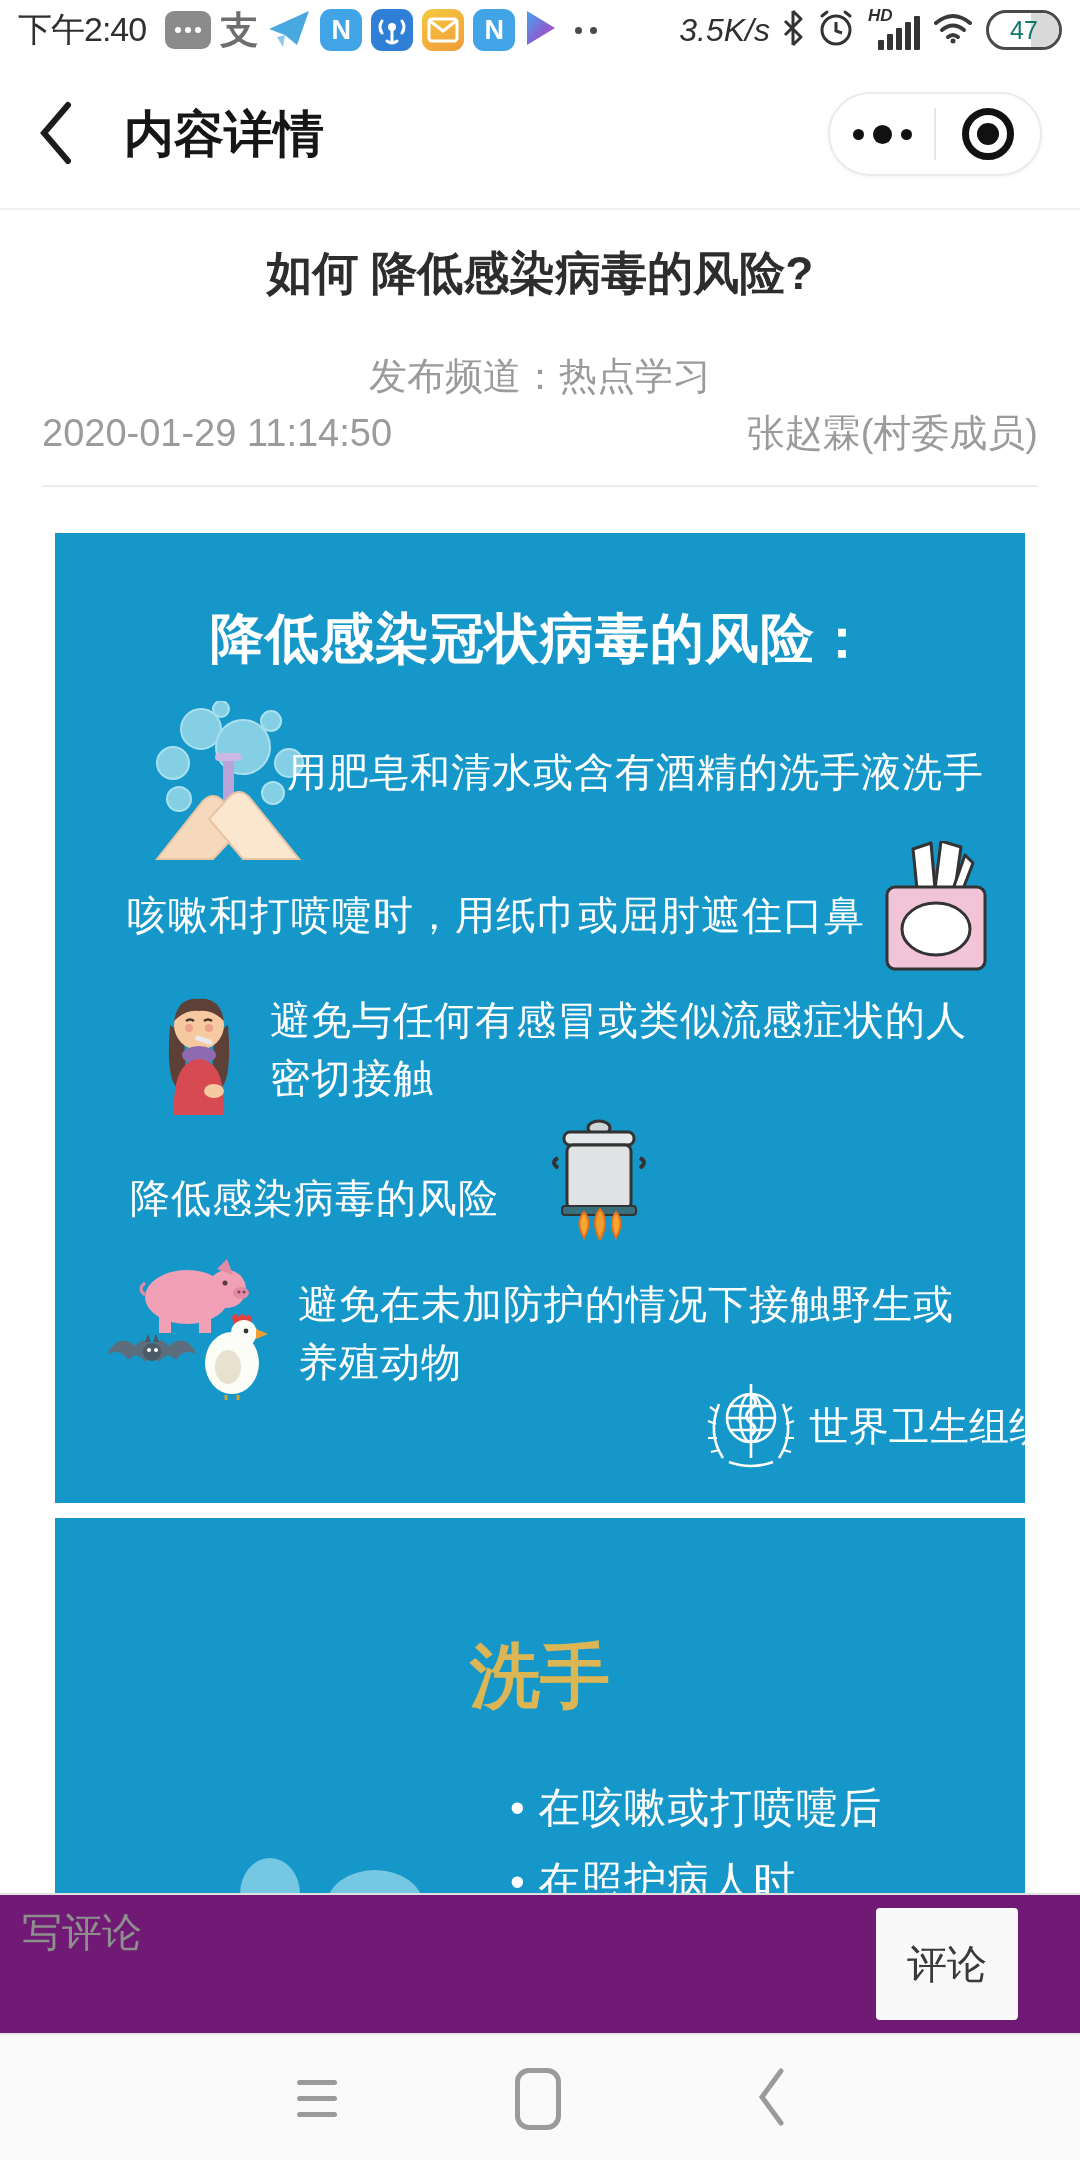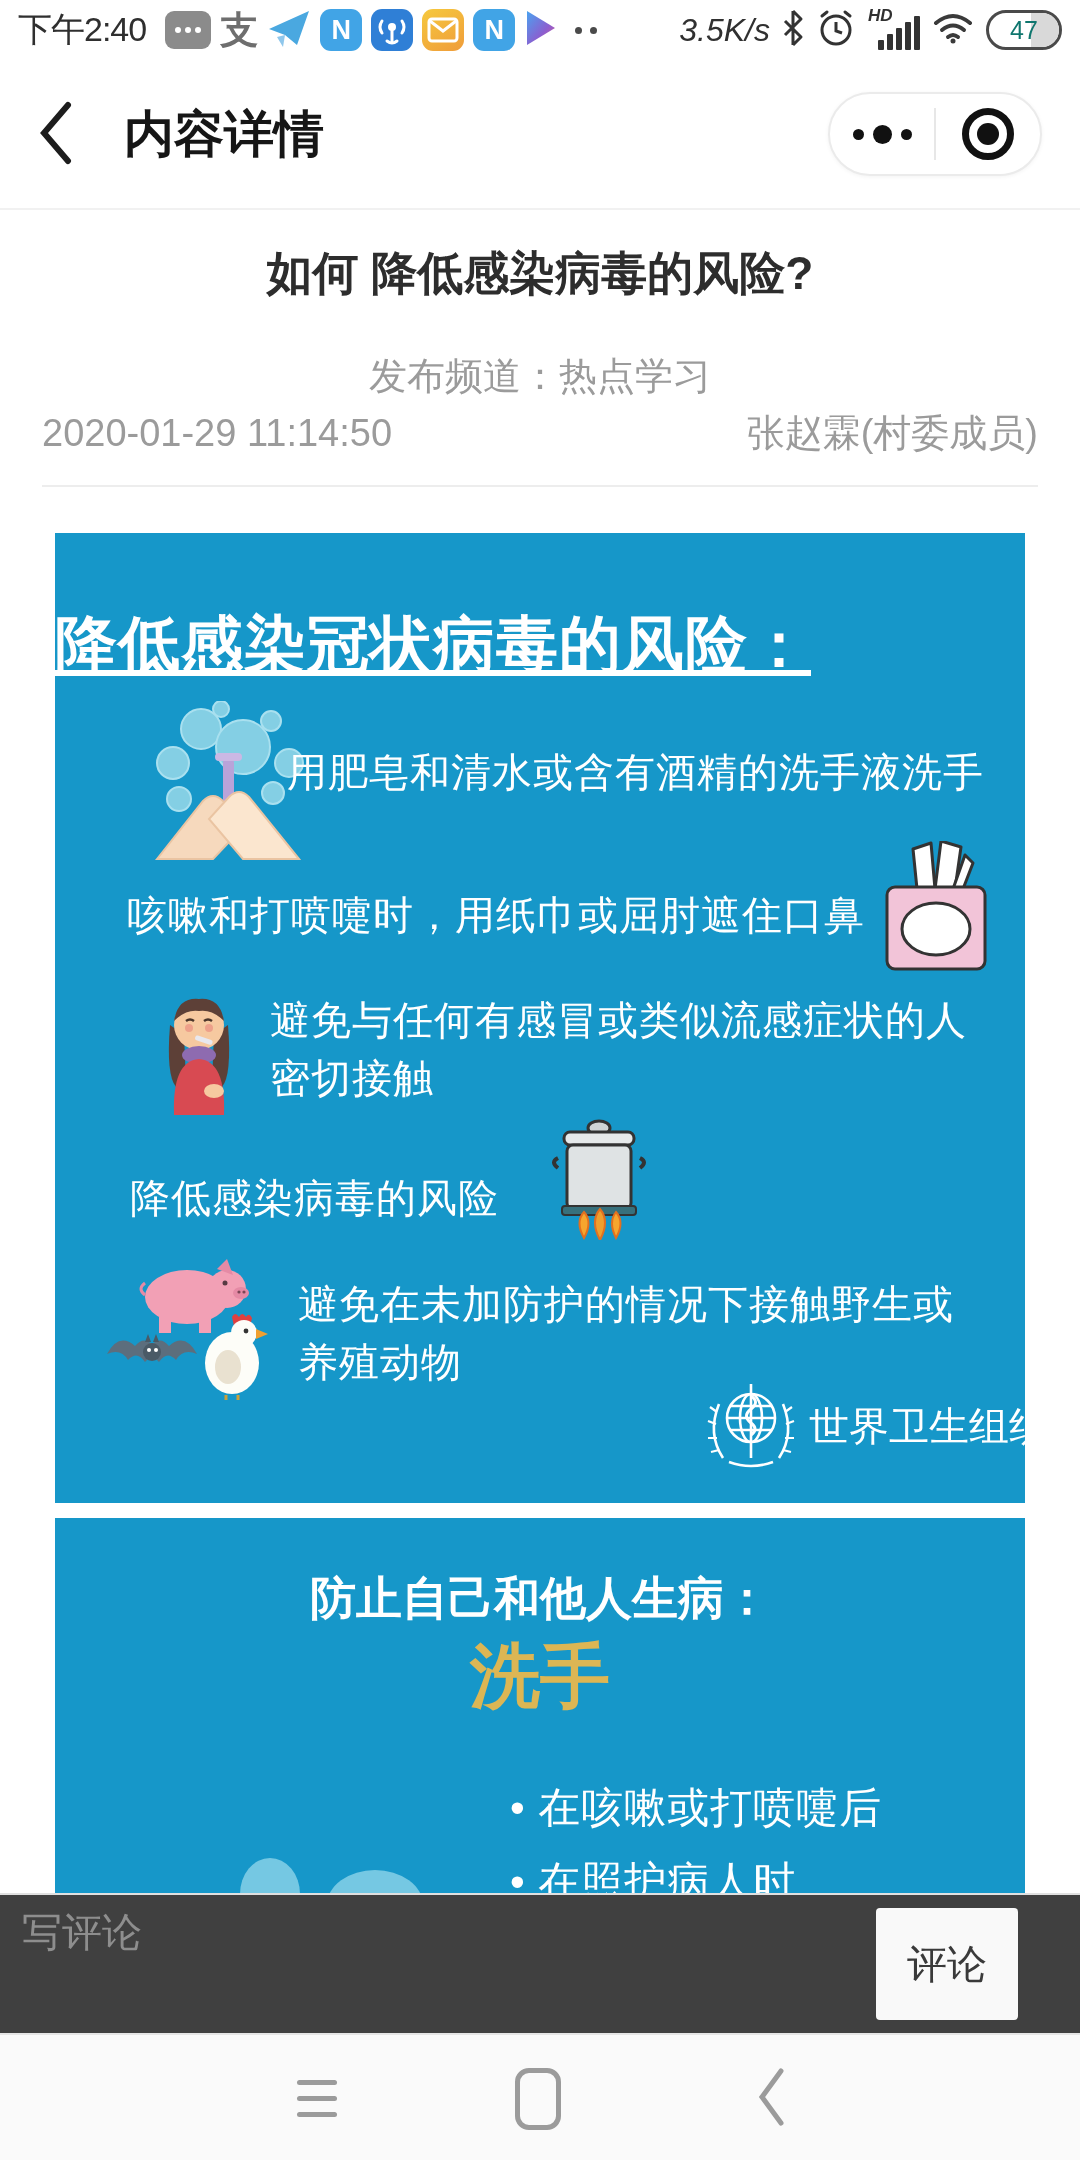--- a/index.html
+++ b/index.html
@@ -49,32 +49,32 @@
   .article-title { font-size:46px; line-height:62px; font-weight:bold; color:#2d2d2d; white-space:nowrap; }
   .article-channel { margin-top:46px; font-size:38px; line-height:53px; color:#9b9b9b; }
   .article-meta { margin-top:4px; display:flex; justify-content:space-between; align-items:center; font-size:38px; line-height:53px; color:#9b9b9b; }
   .head-divider { margin-top:25px; border-top:2px solid #ededed; }
 
   
   .poster { position:relative; width:970px; margin:0 auto; background:#1697c9; color:#fff; overflow:hidden; }
   .poster-1 { margin-top:31px; height:970px; }
   .poster-2 { margin-top:15px; height:390px; }
   .abs { position:absolute; }
-  .p-title { left:0; right:0; top:70px; font-size:62px; font-weight:bold; letter-spacing:1px; white-space:nowrap;text-decoration:underline; }
+  .p-title { left:0; right:0; top:70px; text-align:center; font-size:54px; font-weight:bold; letter-spacing:1px; white-space:nowrap; }
   .p-text { font-size:40px; white-space:nowrap; letter-spacing:1px; }
   .p-lines div { font-size:40px; line-height:58px; white-space:nowrap; letter-spacing:1px; }
   .who-row { display:flex; align-items:center; gap:12px; }
   .who-label { font-size:40px; white-space:nowrap; }
   .p2-title { left:0; right:0; top:50px; text-align:center; font-size:46px; font-weight:bold; white-space:nowrap; }
   .p2-highlight { left:0; right:0; top:112px; text-align:center; font-size:70px; font-weight:bold; color:#dcb654; }
   .p2-bullet { font-size:42px; white-space:nowrap; letter-spacing:1px; }
   .p2-bubble { border-radius:50%; background:#7fcde6; opacity:.9; }
 
   
-  .comment-bar { position:absolute; left:0; top:1893px; width:1080px; height:140px; background:#404040; border-top:2px solid #e0e0e0; }
+  .comment-bar { position:absolute; left:0; top:1893px; width:1080px; height:140px; background:#701a75; border-top:2px solid #e0e0e0; }
   .comment-input { position:absolute; left:22px; top:10px; font-size:40px; color:#8e8e8e; }
   .comment-btn { position:absolute; right:62px; top:13px; width:142px; height:112px; background:#f9f9f9; border:none; border-radius:4px; font-size:40px; color:#3a3a3a; font-family:"Liberation Sans",sans-serif; display:flex; align-items:center; justify-content:center; }
 
   
   .bottom-nav { position:absolute; left:0; top:2033px; width:1080px; height:127px; background:#fafafa; border-top:2px solid #e5e5e5; }
   .bn-btn { position:absolute; top:0; width:90px; height:127px; display:flex; align-items:center; justify-content:center; background:none; border:none; }
   .bn-menu { left:272px; }
   .bn-home { left:493px; }
   .bn-back { left:726px; }
   .menu-icon { display:flex; flex-direction:column; gap:11px; }
@@ -334,21 +334,20 @@
           <path d="M14,72 l-8,2 M12,60 l-9,0 M11,46 l-8,-3 M12,34 l-7,-5" stroke-width="2.2"></path>
           <path d="M78,72 l8,2 M80,60 l9,0 M81,46 l8,-3 M80,34 l7,-5" stroke-width="2.2"></path>
           <path d="M24,84 q22,8 44,0"></path>
         </svg>
       </span>
       <span class="who-label">世界卫生组织</span>
     </div>
   </section>
 
   <section class="poster poster-2" style="background: rgb(22, 151, 201);">
-    <div class="abs p2-title">防止自己和他人生病：</div>
     <div class="abs p2-highlight" style="color: rgb(220, 182, 84);">洗手</div>
     <div class="abs p2-bullet" style="left:455px; top:262px;">• 在咳嗽或打喷嚏后</div>
     <div class="abs p2-bullet" style="left:455px; top:336px;">• 在照护病人时</div>
     <span class="abs p2-bubble" style="left:185px; top:340px; width:60px; height:72px;"></span>
     <span class="abs p2-bubble" style="left:272px; top:352px; width:96px; height:70px;"></span>
   </section>
 
   <div class="comment-bar">
     <div class="comment-input">写评论</div>
     <button class="comment-btn">评论</button>

